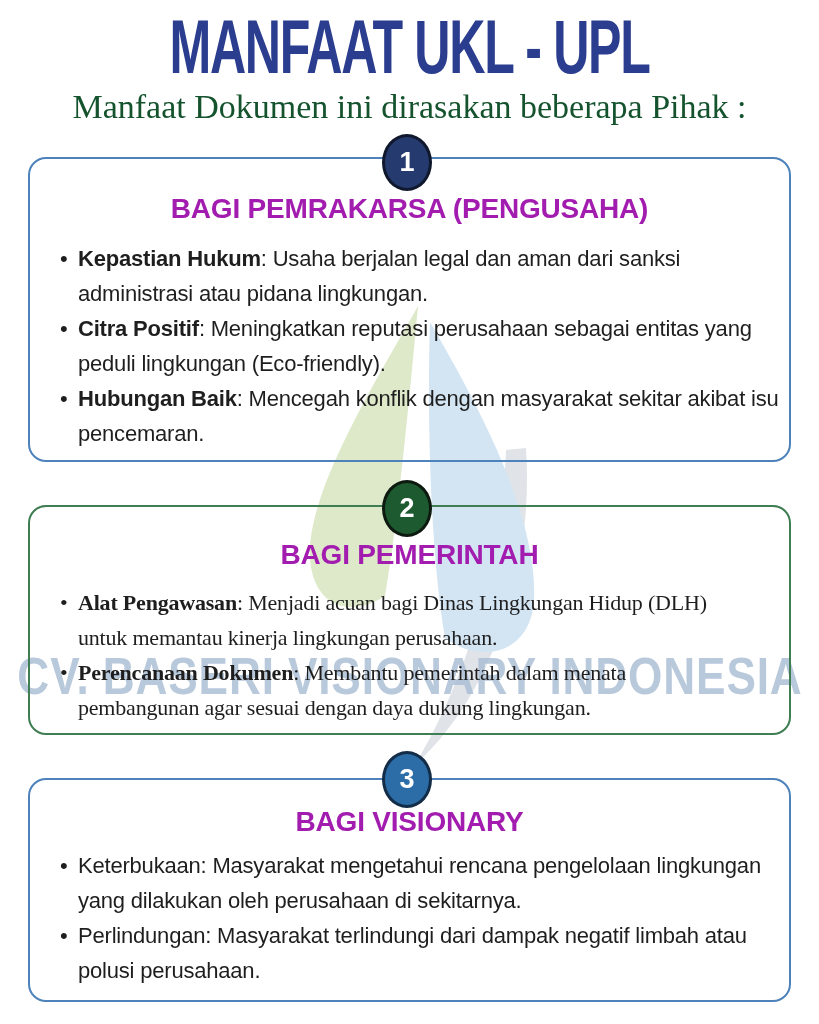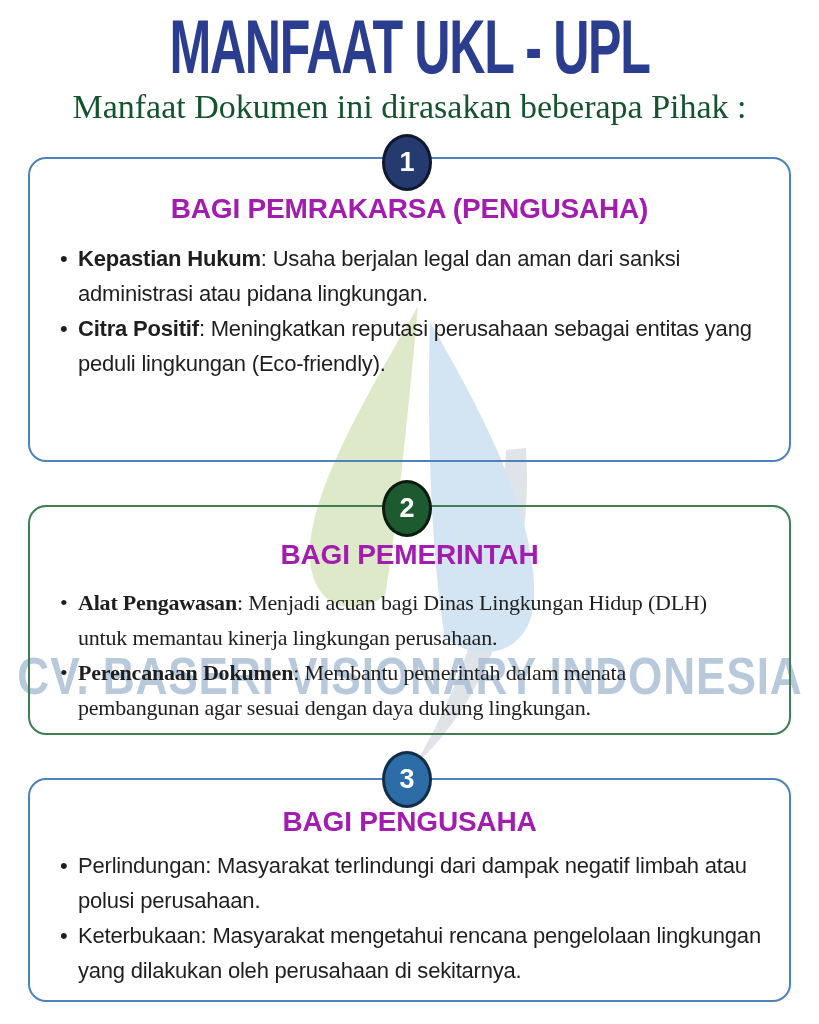--- a/index.html
+++ b/index.html
@@ -67,45 +67,47 @@
   <div class="title">MANFAAT UKL - UPL</div>
   <div class="subtitle">Manfaat Dokumen ini dirasakan beberapa Pihak :</div>
 
   <div class="card c1">
     <h2>BAGI PEMRAKARSA (PENGUSAHA)</h2>
     <ul>
       <li><span class="lead">Kepastian Hukum</span><span>: Usaha berjalan legal dan aman dari sanksi
 administrasi atau pidana lingkungan.</span></li>
       <li><span class="lead">Citra Positif</span><span>: Meningkatkan reputasi perusahaan sebagai entitas yang
 peduli lingkungan (Eco-friendly).</span></li>
+      <li><span class="lead">Hubungan Baik</span><span>: Mencegah konflik dengan masyarakat sekitar akibat isu
+pencemaran.</span></li>
     </ul>
   </div>
   <div class="badge b1">
     <span>1</span>
   </div>
 
   <div class="card c2">
     <h2>BAGI PEMERINTAH</h2>
     <ul>
       <li><span class="lead">Alat Pengawasan</span><span>: Menjadi acuan bagi Dinas Lingkungan Hidup (DLH)
 untuk memantau kinerja lingkungan perusahaan.</span></li>
       <li><span class="lead">Perencanaan Dokumen</span><span>: Membantu pemerintah dalam menata
 pembangunan agar sesuai dengan daya dukung lingkungan.</span></li>
     </ul>
   </div>
   <div class="badge b2">
     <span>2</span>
   </div>
 
   <div class="card c3">
-    <h2>BAGI PENGUSAHA</h2>
+    <h2>BAGI VISIONARY</h2>
     <ul>
+      <li><span class="lead"></span><span>Keterbukaan: Masyarakat mengetahui rencana pengelolaan lingkungan
+yang dilakukan oleh perusahaan di sekitarnya.</span></li>
       <li><span class="lead"></span><span>Perlindungan: Masyarakat terlindungi dari dampak negatif limbah atau
 polusi perusahaan.</span></li>
-      <li><span class="lead"></span><span>Keterbukaan: Masyarakat mengetahui rencana pengelolaan lingkungan
-yang dilakukan oleh perusahaan di sekitarnya.</span></li>
     </ul>
   </div>
   <div class="badge b3">
     <span>3</span>
   </div>
 
 </div>
 
 </body></html>

